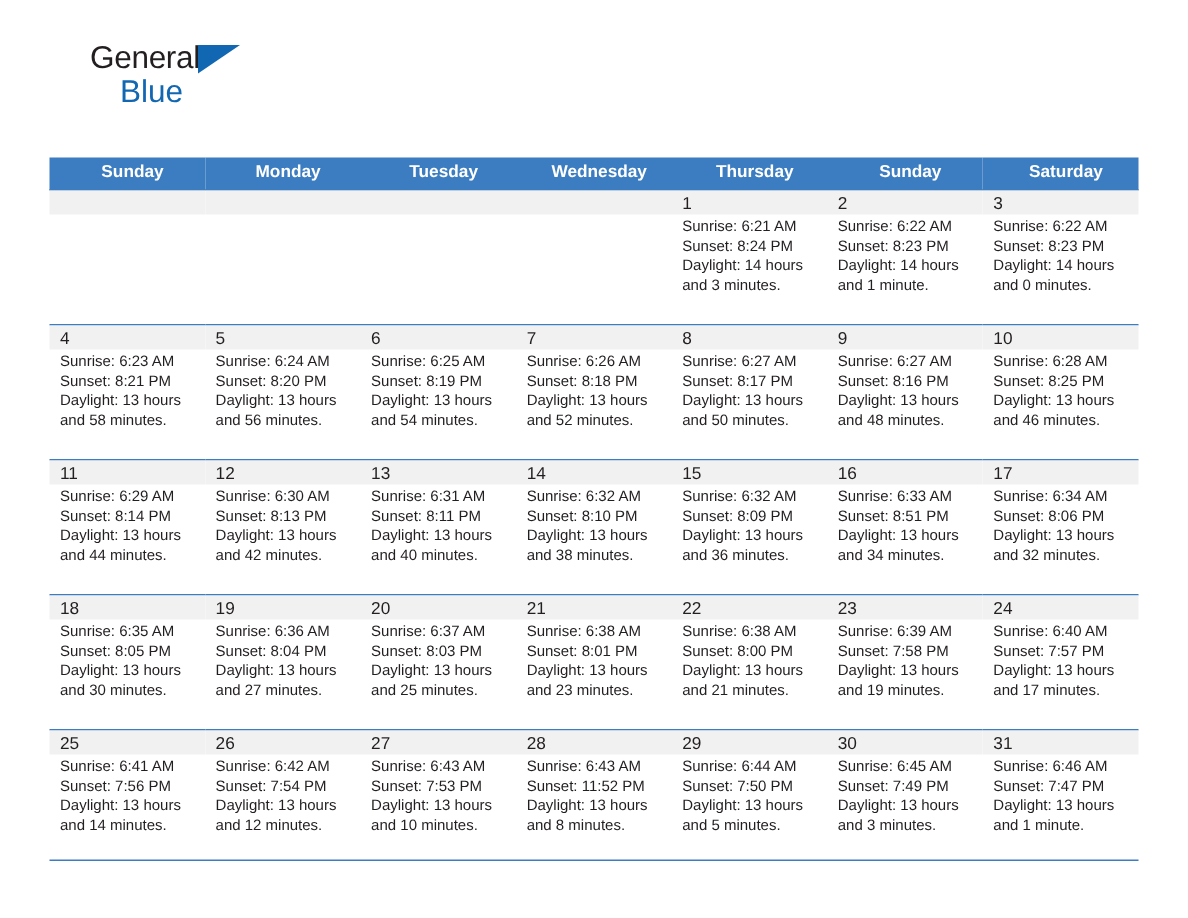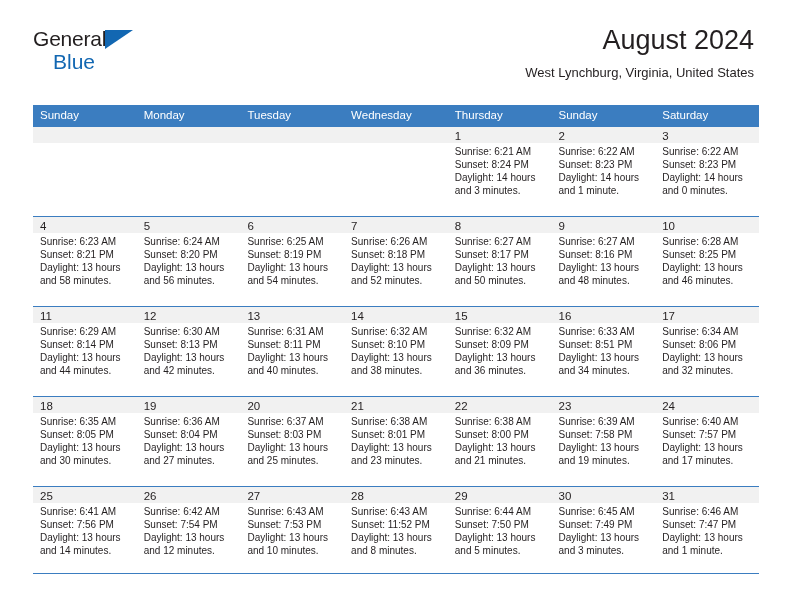--- a/index.html
+++ b/index.html
@@ -12,20 +12,21 @@
     background: #ffffff;
     font-family: "Liberation Sans", sans-serif;
     color: #000000;
     overflow: hidden;
   }
   .page {
     position: relative;
     width: 792px;
     height: 516px;
     box-sizing: border-box;
+    padding-left: 27px;
   }
 
   
   .header {
     position: relative;
     height: 72px;
     padding: 24px 33px 0 33px;
     box-sizing: border-box;
   }
   .logo {
@@ -87,22 +88,22 @@
     left: 33px;
     top: 105px;
     width: 726px;
     border-collapse: collapse;
     table-layout: fixed;
   }
   .calendar th {
     background: #3b7dc0;
     color: #ffffff;
     font-size: 11.5px;
-    font-weight: normal;
-    text-align: left;
+    font-weight: bold;
+    text-align: center;
     padding: 4px 0 5px 7px;
     height: 12px;
     box-sizing: border-box;
     border: none;
   }
   .calendar td {
     width: 103.71px;
     height: 90px;
     vertical-align: top;
     padding: 0;
@@ -157,24 +158,20 @@
 
   <div class="header">
     <div class="logo">
       <div class="logo-row1">
         <span>General</span>
         <span class="logo-tri"></span>
       </div>
       <div class="logo-row2">Blue</div>
     </div>
 
-    <div class="title-block">
-      <div class="cal-title">August 2024</div>
-      <div class="cal-subtitle">West Lynchburg, Virginia, United States</div>
-    </div>
   </div>
 
   <table class="calendar">
     <thead>
       <tr>
         <th>Sunday</th>
         <th>Monday</th>
         <th>Tuesday</th>
         <th>Wednesday</th>
         <th>Thursday</th>

